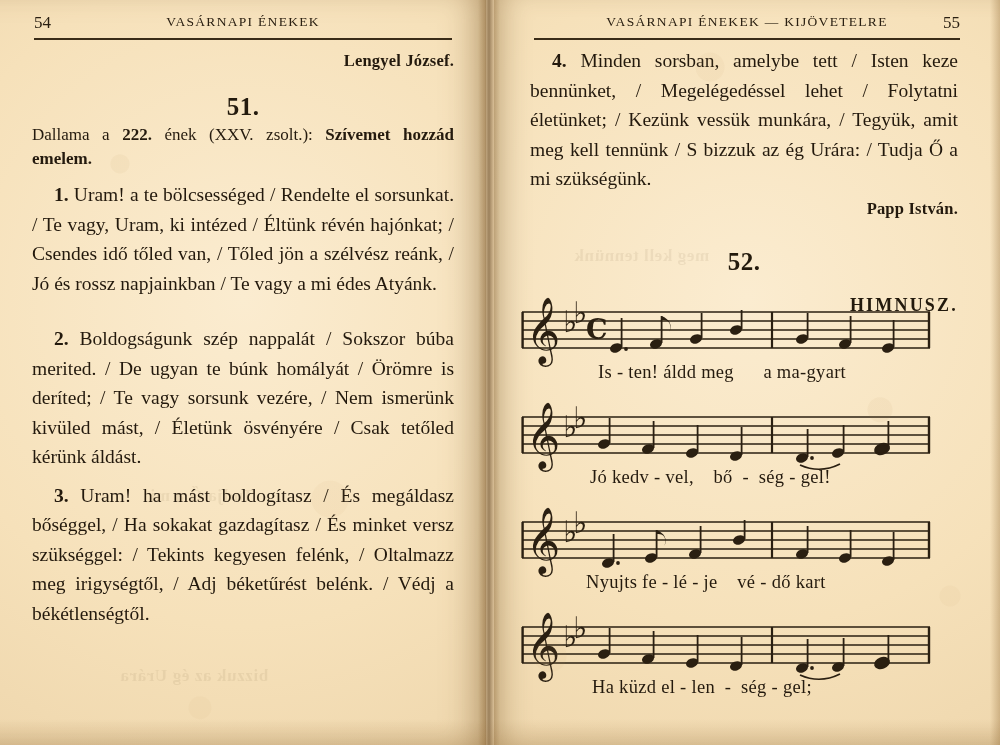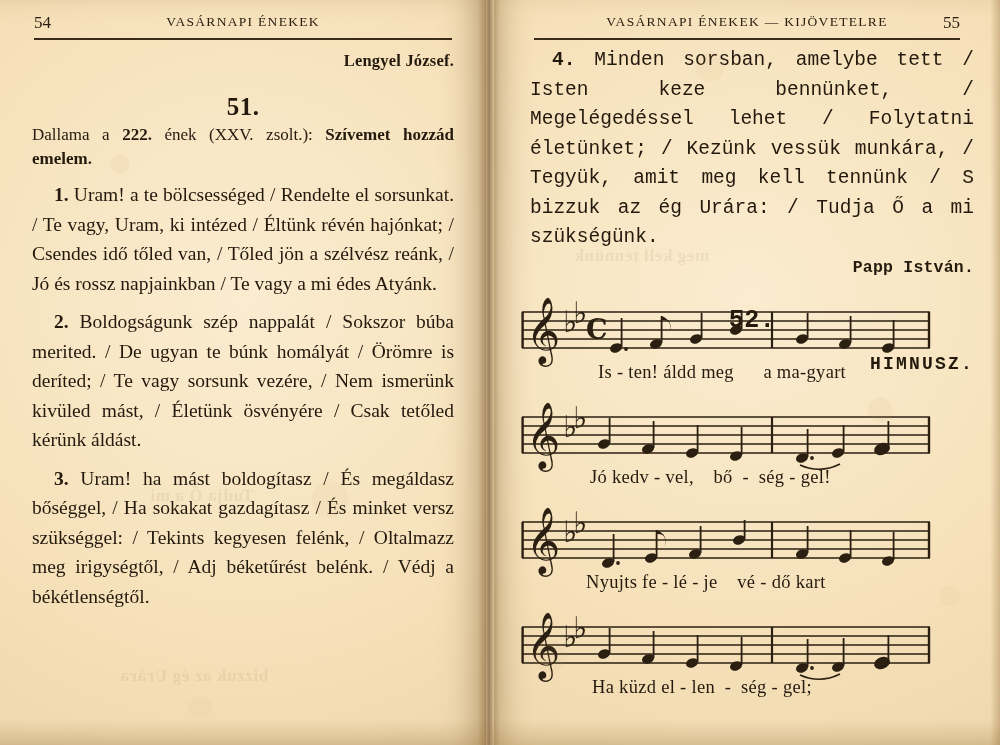--- a/index.html
+++ b/index.html
@@ -128,40 +128,40 @@
 
       <div class="hymnno">51.</div>
 
       <div class="tune">
         <span>Dallama a </span><b>222.</b><span> ének (XXV. zsolt.): </span><b>Szívemet hozzád emelem.</b>
       </div>
 
       <p class="indent" style="margin-top:9px"><span class="vno">1.</span>
          <span>Uram! a te bölcsességed / Rendelte el sorsunkat. / Te vagy, Uram, ki intézed / Éltünk révén hajónkat; / Csendes idő tőled van, / Tőled jön a szélvész reánk, / Jó és rossz napjainkban / Te vagy a mi édes Atyánk.</span></p>
 
-      <p class="indent" style="margin-top:9px"><span class="vno">2.</span>
+      <p class="indent" style="margin-top:26px"><span class="vno">2.</span>
          <span>Boldogságunk szép nappalát / Sokszor búba merited. / De ugyan te búnk homályát / Örömre is deríted; / Te vagy sorsunk vezére, / Nem ismerünk kivüled mást, / Életünk ösvényére / Csak tetőled kérünk áldást.</span></p>
 
       <p class="indent" style="margin-top:9px"><span class="vno">3.</span>
          <span>Uram! ha mást boldogítasz / És megáldasz bőséggel, / Ha sokakat gazdagítasz / És minket versz szükséggel: / Tekints kegyesen felénk, / Oltalmazz meg irigységtől, / Adj béketűrést belénk. / Védj a békétlenségtől.</span></p>
     </div>
 
     <div class="showthrough" style="left:120px;top:666px;">bizzuk az ég Urára</div>
     <div class="showthrough" style="left:150px;top:486px;">Tudja Ő a mi</div>
   </div>
 
   <div class="page" id="page-right">
 
     <div class="runhead" style="left:40px;right:40px;">
       <span class="folio" style="right:0;top:-1px">55</span>
       <span class="rh-title">Vasárnapi énekek — Kijövetelre</span>
     </div>
     <div class="rule"></div>
 
-    <div class="body" style="left:36px;right:26px;top:46px;font-family:Liberation Mono, monospace;">
+    <div class="body" style="left:36px;right:42px;top:46px;">
       <p class="indent"><span class="vno">4.</span>
          <span>Minden sorsban, amelybe tett / Isten keze bennünket, / Megelégedéssel lehet / Folytatni életünket; / Kezünk vessük munkára, / Tegyük, amit meg kell tennünk / S bizzuk az ég Urára: / Tudja Ő a mi szükségünk.</span></p>
       <p class="byline">Papp István.</p>
 
       <div class="hymnno" style="margin-top:24px">52.</div>
       <div class="hymntitle">HIMNUSZ.</div>
     </div>
 
     <div id="music">
 

